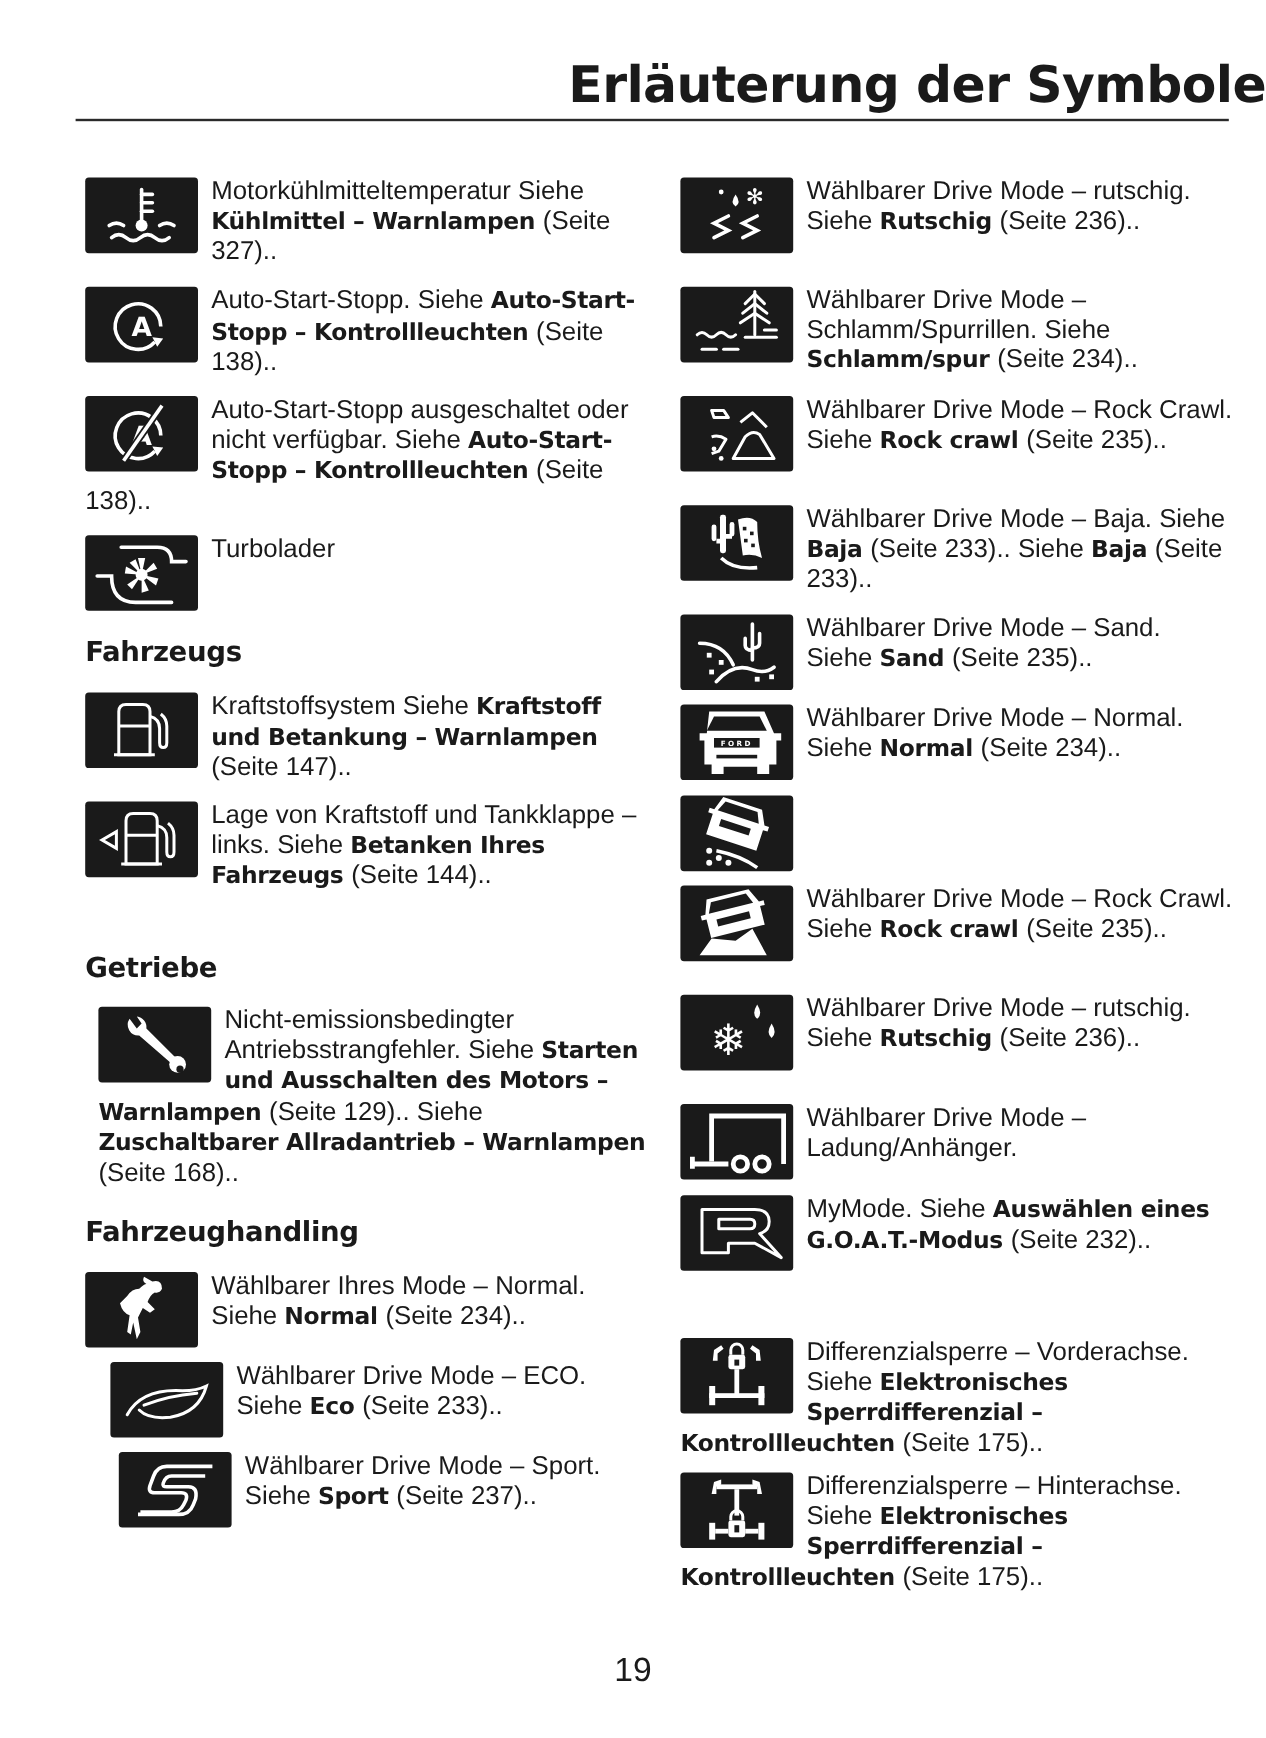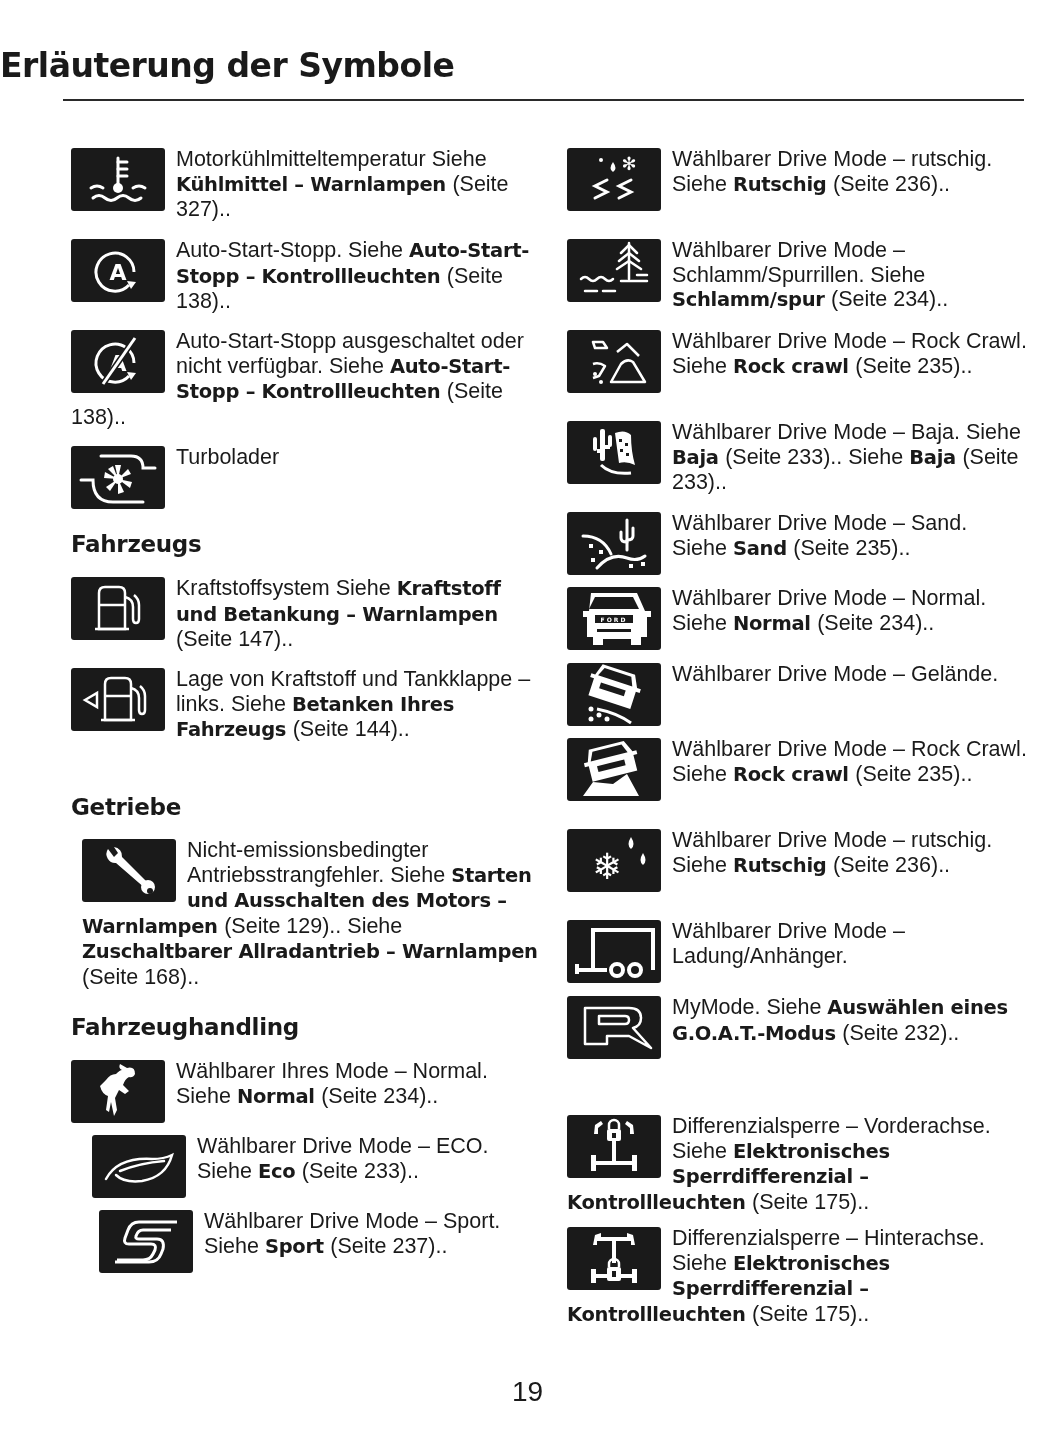--- a/index.html
+++ b/index.html
@@ -1,20 +1,20 @@
 <!DOCTYPE html>
 <html><head>
 <meta charset="utf-8">
 <style>
   * { box-sizing: border-box; margin: 0; padding: 0; }
   html, body { width: 1055px; height: 1448px; background: #ffffff; }
   body { position: relative; font-family: "Liberation Sans", "DejaVu Sans", sans-serif; color: #1a1a1a; }
   .page-title {
-    position: absolute; left: 0; right: 0; top: 46px; text-align: left;
-    font-family: "DejaVu Sans", sans-serif; font-weight: bold; font-size: 33px; letter-spacing: -0.5px; color: #1a1a1a;
+    position: absolute; left: 0; right: 0; top: 46px; text-align: right;
+    font-family: "DejaVu Sans", sans-serif; font-weight: bold; font-size: 42px; letter-spacing: -0.5px; color: #1a1a1a;
   }
   .title-rule { position: absolute; left: 63px; width: 961px; top: 99px; height: 2px; background: #2a2a2a; }
   .entry { position: absolute; width: 460px; font-size: 21.5px; line-height: 24.5px; }
   .entry .icon {
     float: left; width: 94px; height: 63px; background: #1a1a1a; border-radius: 3px;
     margin: 1px 11px 2px 0; display: flex; align-items: center; justify-content: center;
   }
   .entry .icon svg { width: 94px; height: 63px; display: block; }
   .entry b { font-family: "DejaVu Sans", sans-serif; font-weight: bold; font-size: 19.5px; letter-spacing: -0.3px; }
   .section-head {
@@ -333,21 +333,20 @@
         </g>
       <path d="M30 46 q20 4 34 14" stroke="#fff" stroke-width="3" fill="none"></path>
       <g fill="#fff">
           <circle cx="24" cy="46" r="2.5"></circle>
           <circle cx="32" cy="52" r="2.5"></circle>
           <circle cx="24" cy="56" r="2.5"></circle>
           <circle cx="40" cy="56" r="2.5"></circle>
         </g>
       </svg>
   </span>
-  <span> Wählbarer Drive Mode – Gelände. </span>
 </div>
 
 <div class="entry" style="left:567px; top:737px;">
   <span class="icon">
     <svg viewBox="0 0 94 63">
         <g transform="rotate(-14 47 26)">
           <path fill="#fff" d="M26 6 h36 l6 12 h4 v4 h-4 v16 h-46 v-16 h-4 v-4 h4 z"></path>
       <g fill="#1a1a1a">
             <path d="M29 9 h30 l4 9 H25 z"></path>
             <rect x="30" y="24" width="28" height="6"></rect>

